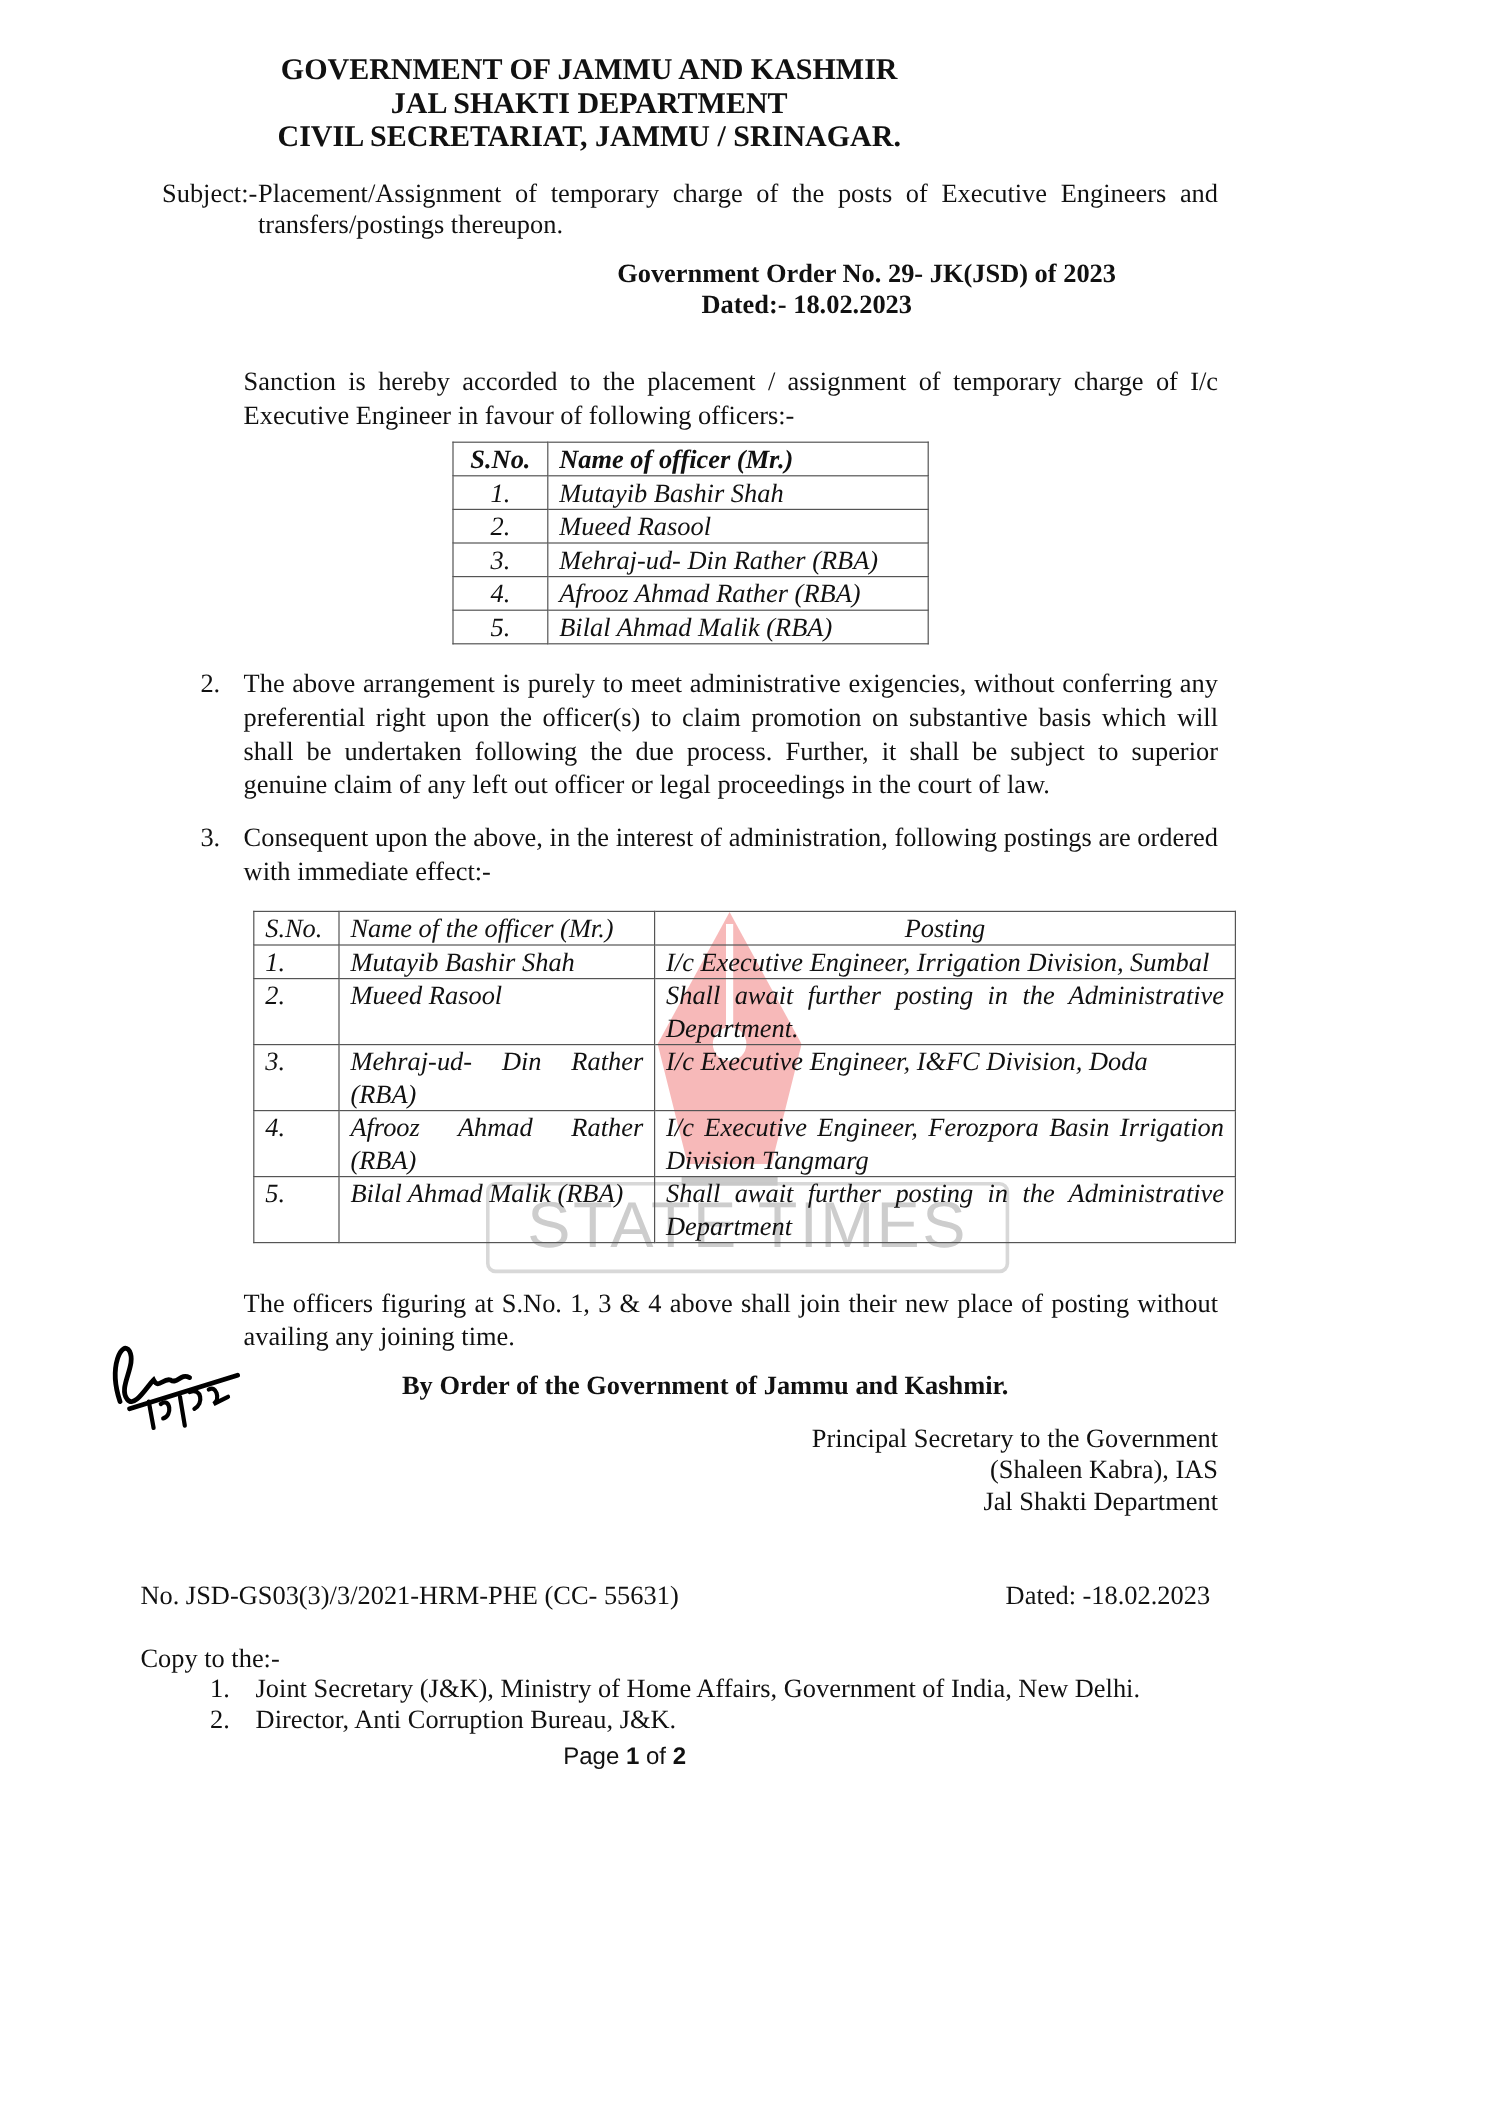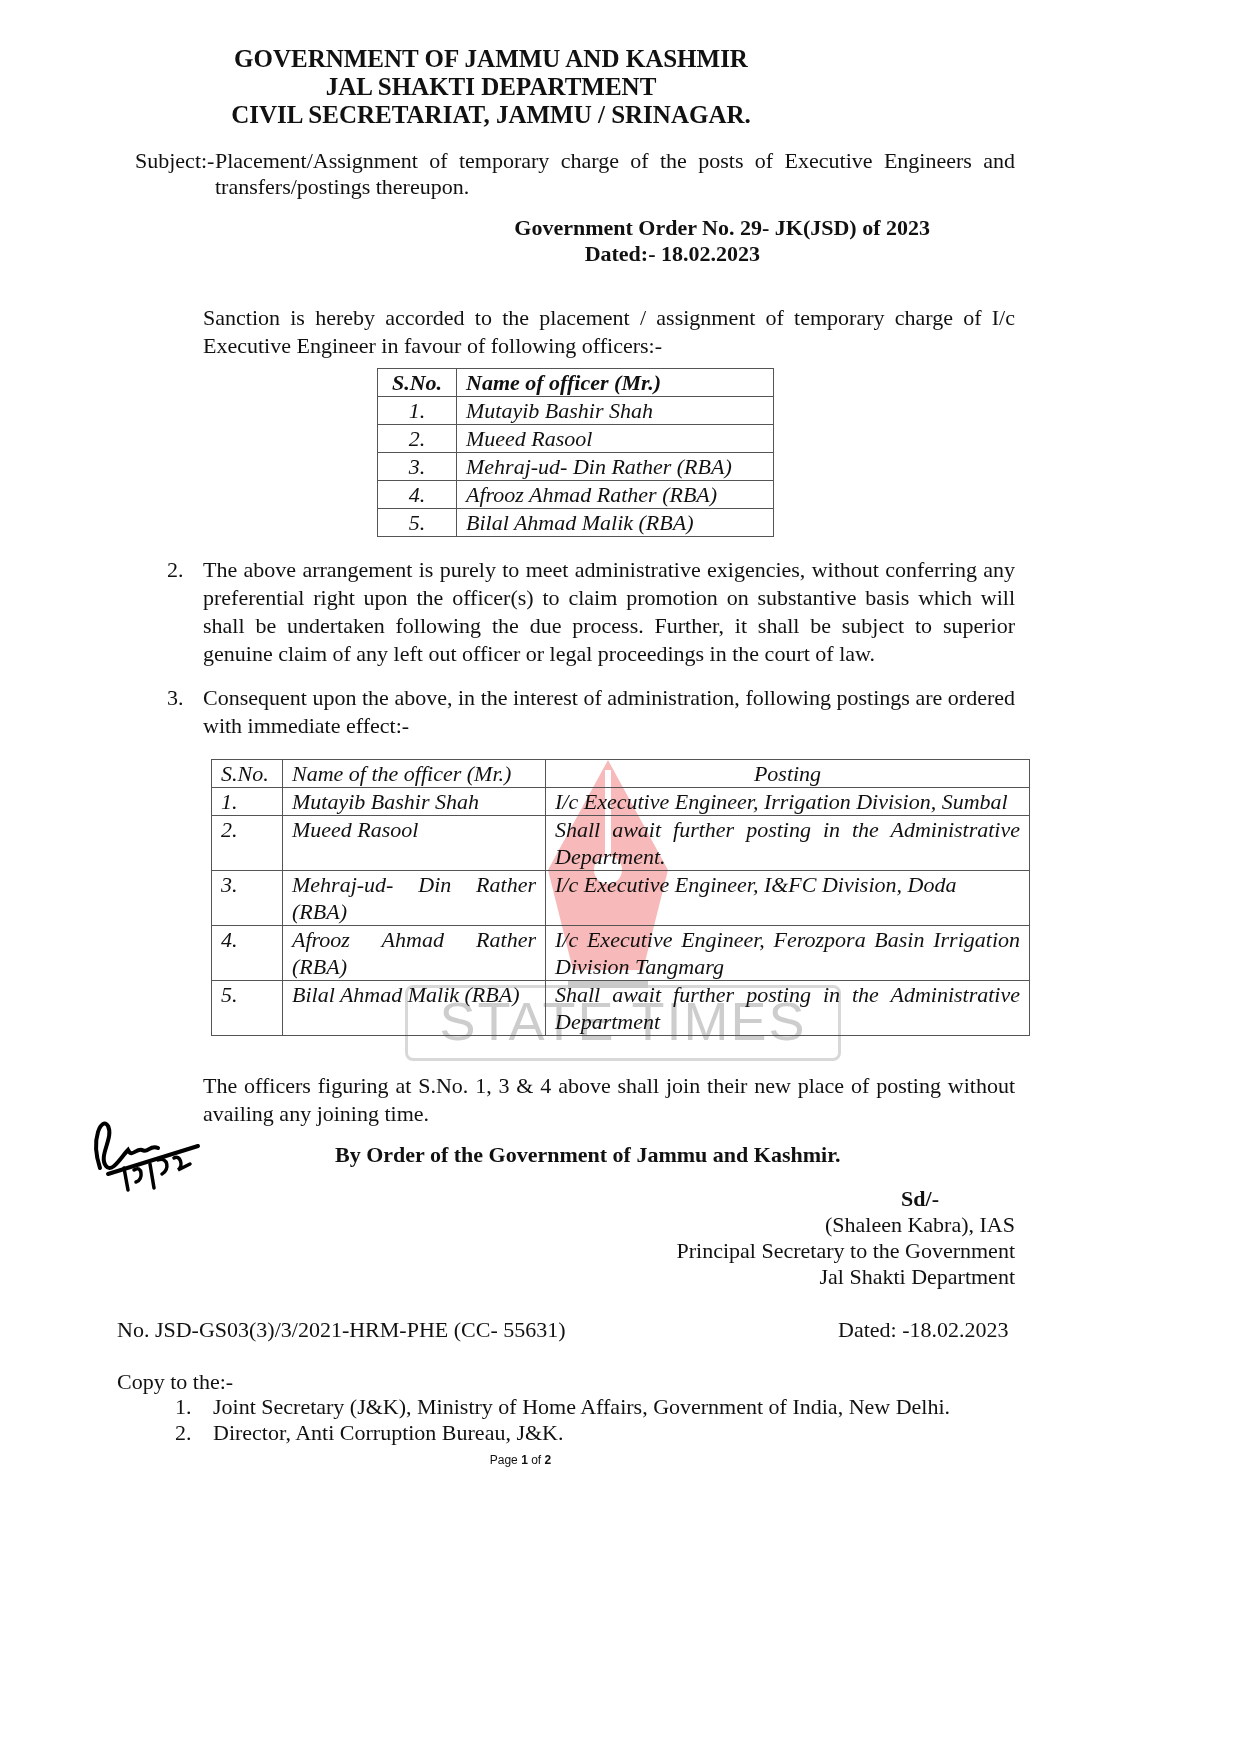--- a/index.html
+++ b/index.html
@@ -10,21 +10,21 @@
   .body-text { font-size:22px; line-height:28px; }
   .just { text-align:justify; text-align-last:left; }
   table { border-collapse:collapse; }
   td, th { border:1.5px solid #555; font-size:22px; line-height:27px; padding:0 9px; vertical-align:top; font-weight:normal; text-align:left;font-style:italic; }
   .t1 td.sn, .t1 th.sn { text-align:center; }
   .t1 th { font-weight:bold; }
   .center-bold { font-weight:bold; text-align:right; font-size:22px; }
   .watermark-pen { left:548px; top:760px; width:120px; height:230px; }
   .watermark-text { left:405px; top:985px; width:430px; height:70px; }
   .signature { left:88px; top:1108px; width:120px; height:90px; }
-  .footer { left:0; width:1041px; text-align:center; font-family:"Liberation Sans", sans-serif; font-size:12px; }
+  .footer { left:0; width:1041px; text-align:center; font-family:"Liberation Sans", sans-serif; font-size:20px; }
 </style>
 </head>
 <body>
 
 <div class="abs hdr" style="top:44px;">GOVERNMENT OF JAMMU AND KASHMIR</div>
 <div class="abs hdr" style="top:72px;">JAL SHAKTI DEPARTMENT</div>
 <div class="abs hdr" style="top:100px;">CIVIL SECRETARIAT, JAMMU / SRINAGAR.</div>
 
 <div class="abs body-text" style="left:135px; top:147px;">Subject:-</div>
 <div class="abs body-text just" style="left:215px; top:147px; width:800px;">
@@ -121,23 +121,22 @@
   <path d="M12 60 C2 30, 14 8, 20 18 C26 30, 10 48, 18 58 C24 66, 34 48, 40 42 C44 50, 48 40, 54 42 C60 46, 62 36, 70 40" fill="none" stroke="#000" stroke-width="4" stroke-linecap="round"></path>
   <path d="M20 66 L110 38" fill="none" stroke="#000" stroke-width="4" stroke-linecap="round"></path>
   <path d="M36 60 L40 82 M46 62 C54 56, 56 72, 48 74 M62 56 L66 80 M70 52 C80 48, 82 62, 74 66 M86 50 C92 46, 96 58, 90 62 L102 56" fill="none" stroke="#000" stroke-width="3.5" stroke-linecap="round"></path>
 </svg>
 
 <div class="abs body-text just" style="left:203px; top:1072px; width:812px;">The officers figuring at S.No. 1, 3 &amp; 4 above shall join their new place of posting without availing any joining time.</div>
 
 <div class="abs center-bold" style="left:335px; top:1142px;">By Order of the Government of Jammu and Kashmir.</div>
 
 <div class="abs" style="right:226px; top:1186px; text-align:right;">
-  <div style="font-weight:bold; font-size:22px; line-height:26px; padding-right:76px;">Sd/-</div>
+  <div class="body-text" style="line-height:26px;">Principal Secretary to the Government</div>
   <div class="body-text" style="line-height:26px;">(Shaleen Kabra), IAS</div>
-  <div class="body-text" style="line-height:26px;">Principal Secretary to the Government</div>
   <div class="body-text" style="line-height:26px;">Jal Shakti Department</div>
 </div>
 
 <div class="abs body-text" style="left:117px; top:1316px;">No. JSD-GS03(3)/3/2021-HRM-PHE (CC- 55631)</div>
 <div class="abs body-text" style="left:838px; top:1316px;">Dated: -18.02.2023</div>
 
 <div class="abs body-text" style="left:117px; top:1368px;">Copy to the:-</div>
 <div class="abs body-text" style="left:175px; top:1393px;">1.</div>
 <div class="abs body-text" style="left:213px; top:1393px;">Joint Secretary (J&amp;K), Ministry of Home Affairs, Government of India, New Delhi.</div>
 <div class="abs body-text" style="left:175px; top:1419px;">2.</div>

